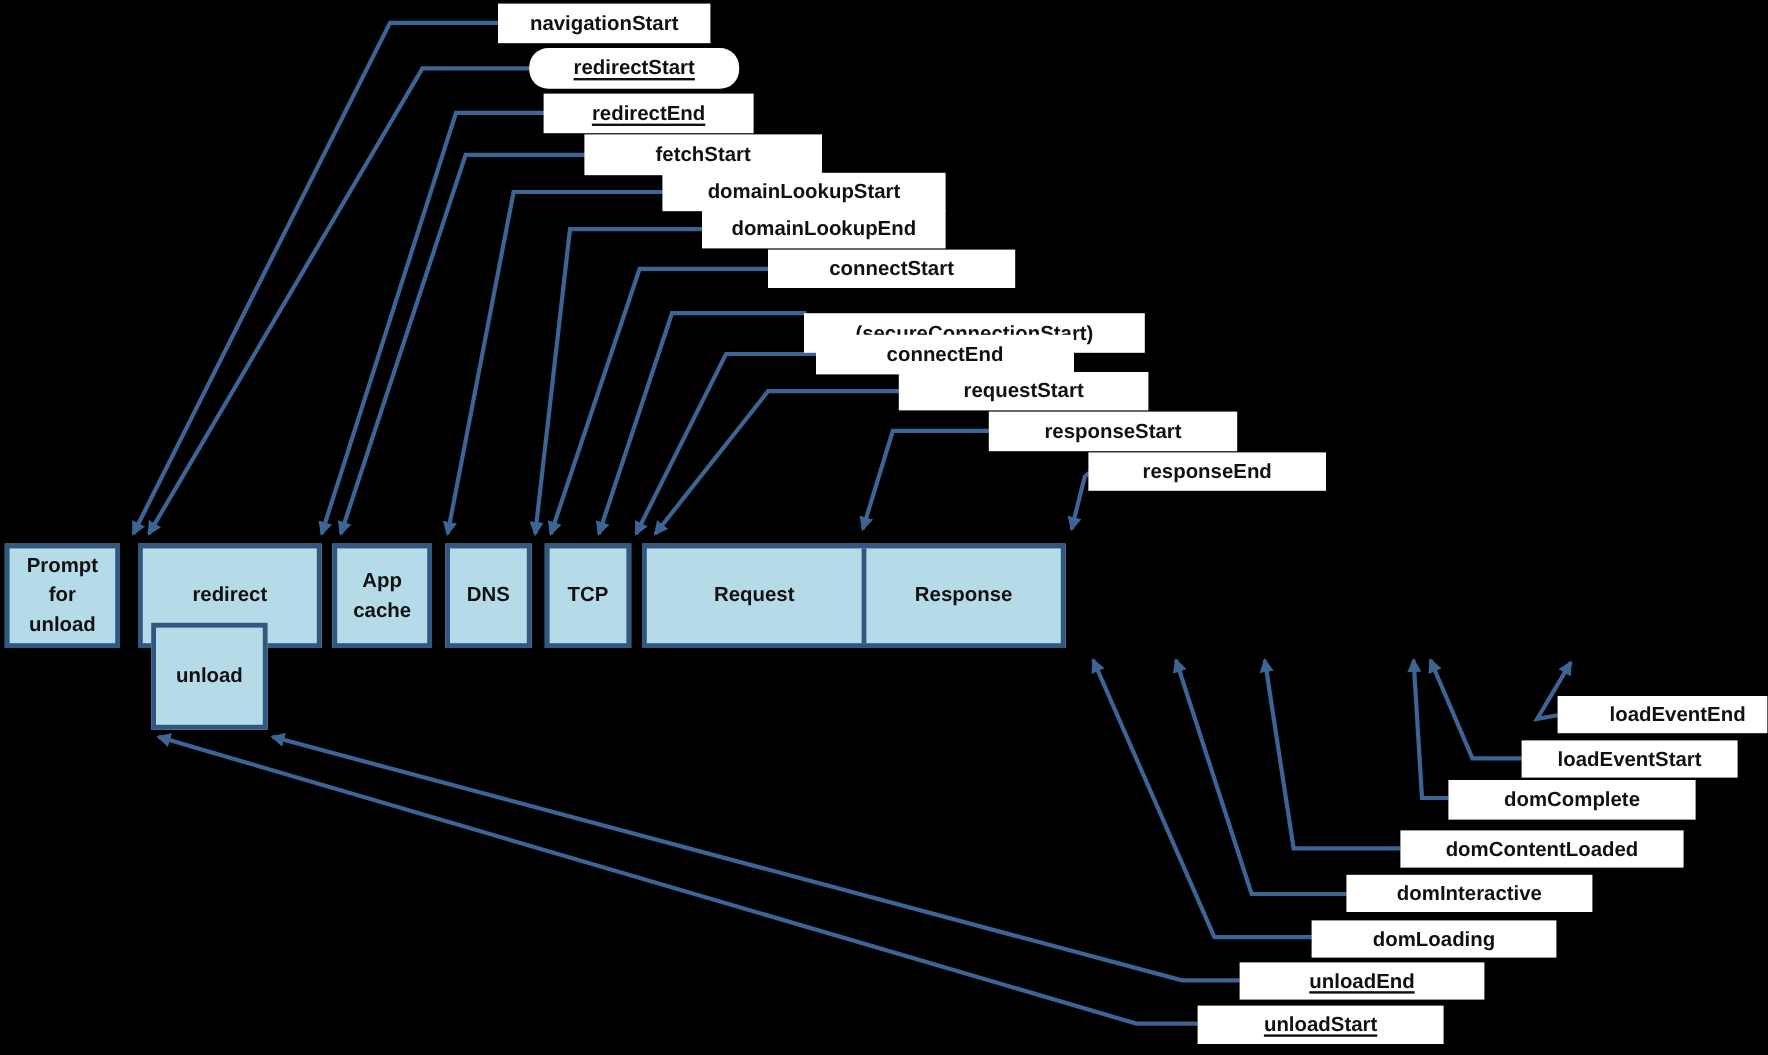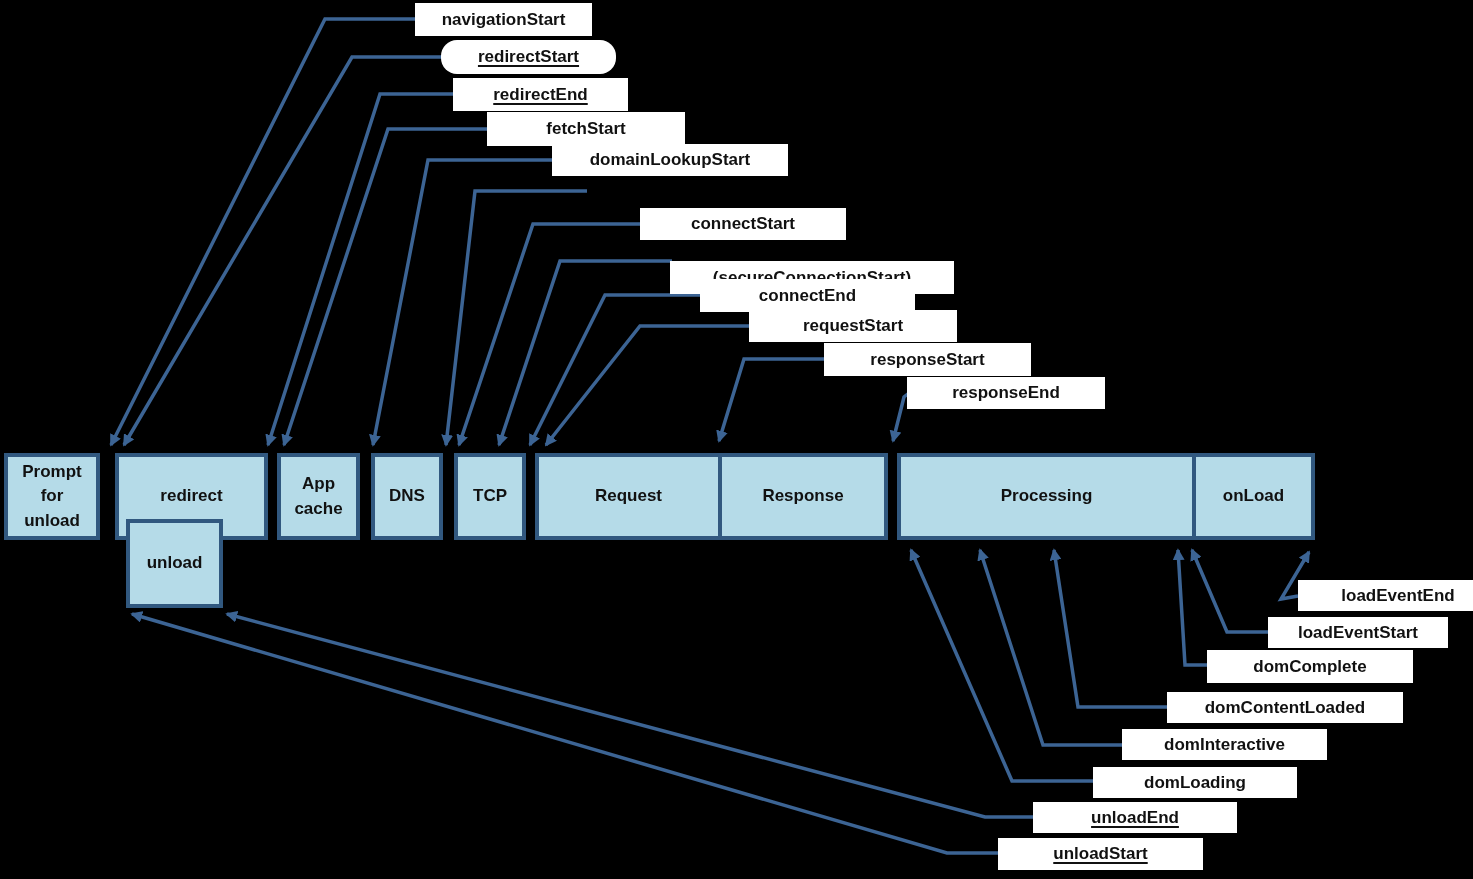--- a/index.html
+++ b/index.html
@@ -50,25 +50,20 @@
   <div class="box" id="box-dns" style="left:371px;top:453px;width:72px;height:87px;">DNS</div>
 
   <div class="box" id="box-tcp" style="left:454px;top:453px;width:72px;height:87px;">TCP</div>
 
   <div class="box" id="box-req-resp" style="left:535px;top:453px;width:353px;height:87px;">
     <div class="cell" style="left:0;width:179px;">Request</div>
     <div class="divider" style="left:179px;"></div>
     <div class="cell" style="left:183px;right:0;">Response</div>
   </div>
 
-  <div class="box" id="box-proc-onload" style="left:897px;top:453px;width:418px;height:87px;">
-    <div class="cell" style="left:0;width:291px;">Processing</div>
-    <div class="divider" style="left:291px;"></div>
-    <div class="cell" style="left:295px;right:0;">onLoad</div>
-  </div>
 
   <svg id="arrows" width="1473" height="879" viewBox="0 0 1473 879">
     <defs>
       <marker id="arrowhead" viewBox="0 0 10 10" refX="8.5" refY="5" markerWidth="3.4" markerHeight="3.4" orient="auto-start-reverse">
         <path d="M0,0 L10,5 L0,10 z"></path>
       </marker>
     </defs>
 
     <polyline points="417,19 325,19 111,445" marker-end="url(#arrowhead)"></polyline>
     <polyline points="443,57 352,57 124,445" marker-end="url(#arrowhead)"></polyline>
@@ -91,23 +86,24 @@
     <polyline points="1093,781 1012,781 911,550" marker-end="url(#arrowhead)"></polyline>
     <polyline points="1033,817 985,817 227,614" marker-end="url(#arrowhead)"></polyline>
     <polyline points="998,853 947,853 132,614" marker-end="url(#arrowhead)"></polyline>
   </svg>
 
   <div class="evt" style="left:415px;top:3px;width:177px;height:33px;">navigationStart</div>
   <div class="evt u" style="left:441px;top:40px;width:175px;height:34px;border-radius:16px;">redirectStart</div>
   <div class="evt u" style="left:453px;top:78px;width:175px;height:33px;">redirectEnd</div>
   <div class="evt" style="left:487px;top:112px;width:198px;height:34px;">fetchStart</div>
   <div class="evt" style="left:552px;top:144px;width:236px;height:32px;">domainLookupStart</div>
+  <div class="evt" style="left:585px;top:175px;width:203px;height:32px;">domainLookupEnd</div>
   <div class="evt" style="left:640px;top:208px;width:206px;height:32px;">connectStart</div>
   <div class="evt" style="left:670px;top:245px;width:284px;height:33px;margin-top:16px;">(secureConnectionStart)</div>
-  <div class="evt" style="left:700px;top:279px;width:215px;height:33px;">connectEnd</div>
+  <div class="evt" style="left:680px;top:279px;width:215px;height:33px;">connectEnd</div>
   <div class="evt" style="left:824px;top:343px;width:207px;height:33px;">responseStart</div>
   <div class="evt" style="left:749px;top:310px;width:208px;height:32px;">requestStart</div>
   <div class="evt" style="left:907px;top:377px;width:198px;height:32px;">responseEnd</div>
 
   <div class="evt" style="left:1298px;top:580px;width:200px;height:31px;">loadEventEnd</div>
   <div class="evt" style="left:1268px;top:617px;width:180px;height:31px;">loadEventStart</div>
   <div class="evt" style="left:1207px;top:650px;width:206px;height:33px;">domComplete</div>
   <div class="evt" style="left:1167px;top:692px;width:236px;height:31px;">domContentLoaded</div>
   <div class="evt" style="left:1122px;top:729px;width:205px;height:31px;">domInteractive</div>
   <div class="evt" style="left:1093px;top:767px;width:204px;height:31px;">domLoading</div>

